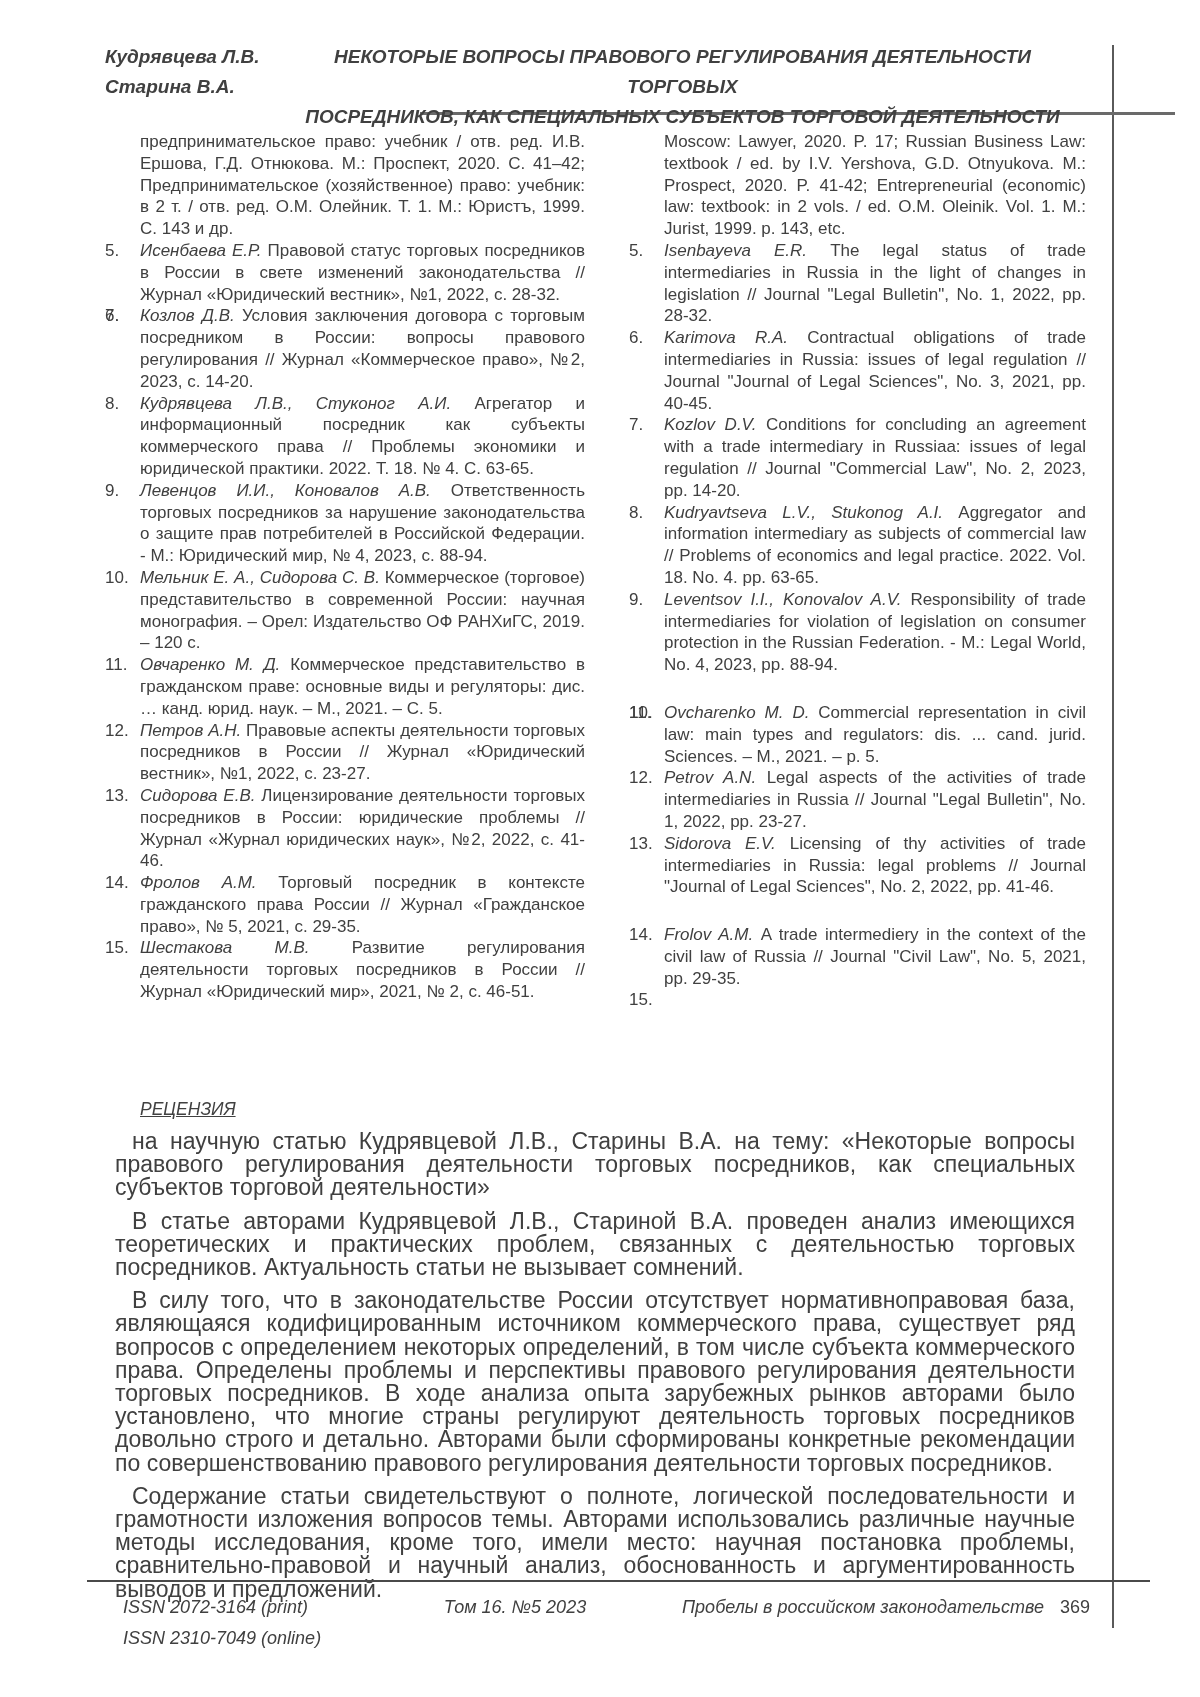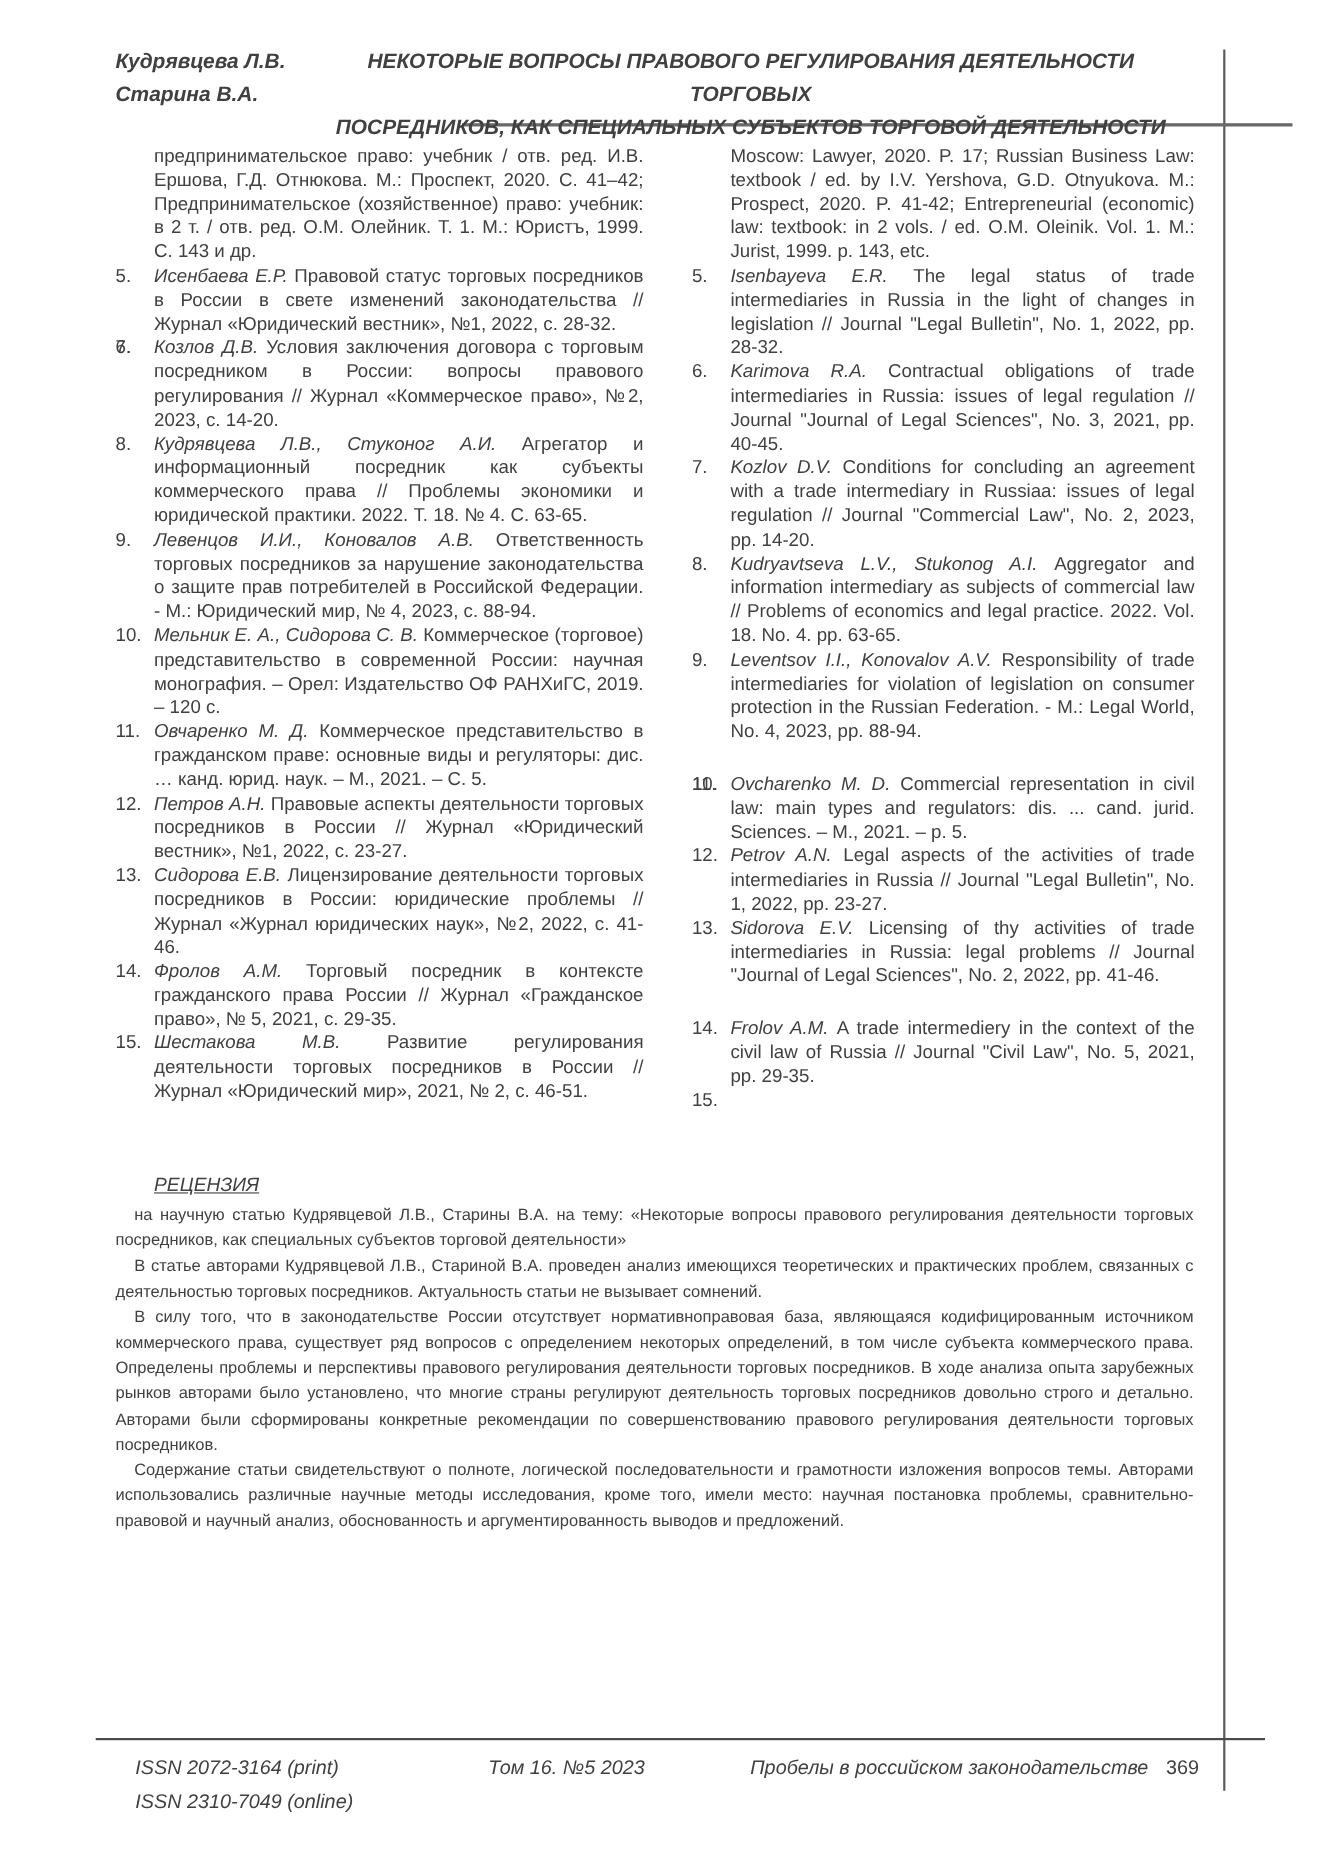--- a/index.html
+++ b/index.html
@@ -23,23 +23,23 @@
   
   .columns{position:absolute;left:105px;top:131px;display:flex;gap:44px;}
   .col-left{width:480px;}
   .col-right{width:457px;}
   .ref-item{position:relative;padding-left:35px;text-align:justify;font-size:17px;line-height:21.8px;}
   .ref-item.gap-before{margin-top:26px;}
   .ref-num{position:absolute;left:0;top:0;font-style:normal;}
   .ref-author{font-style:italic;}
 
   
-  .review{position:absolute;left:105px;top:1067px;width:980px;}
+  .review{position:absolute;left:105px;top:1099px;width:980px;}
   .review-heading{font-style:italic;text-decoration:underline;font-size:17.5px;margin:0 0 5px 35px;}
-  .review p{margin:0;text-align:justify;text-indent:17px;font-size:15px;line-height:23.2px;}
+  .review p{margin:10px;text-align:justify;text-indent:17px;font-size:23px;line-height:23.2px;}
 
   
   .footer-issn{position:absolute;left:123px;top:1592px;font-style:italic;font-size:18px;line-height:31px;}
   .footer-volume{position:absolute;left:370px;top:1592px;width:290px;text-align:center;font-style:italic;font-size:18px;line-height:31px;}
   .footer-right{position:absolute;left:600px;top:1592px;width:490px;display:flex;justify-content:flex-end;align-items:baseline;gap:16px;font-size:18px;line-height:31px;}
   .footer-journal{font-style:italic;}
   .footer-page{font-style:normal;}
 </style>
 </head>
 <body>

